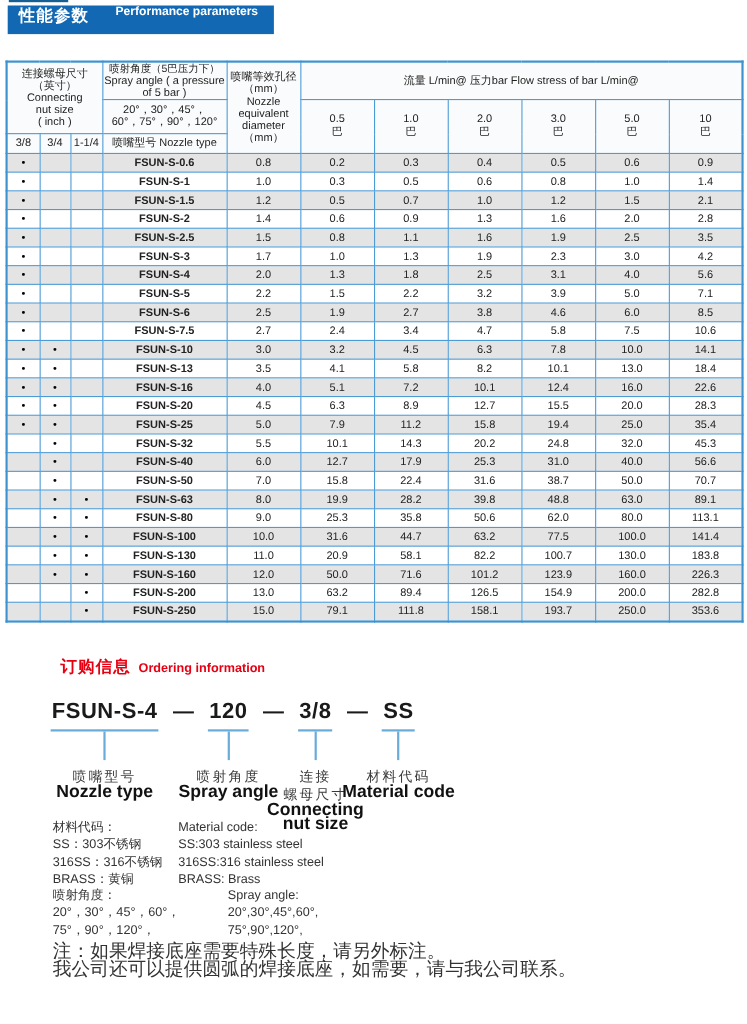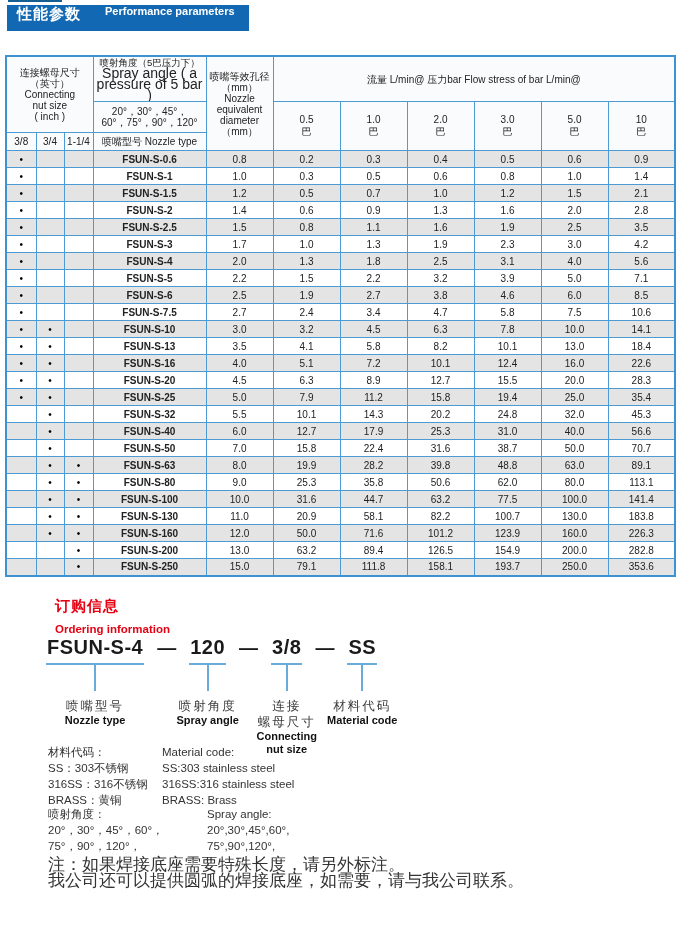--- a/index.html
+++ b/index.html
@@ -42,54 +42,54 @@
     padding: 0 1px;
     overflow: hidden;
   }
   table.perf thead th { background: #fafbfc; font-weight: normal; color: #222; }
   .h-r1 { height: 26px; padding-left: 12px; }
   .h-r2 { height: 31px; margin-left: 36px; }
   .h-r3 { height: 18px; }
   .pre { white-space: pre-line; }
   .nut-header { font-size: 9.5px; line-height: 11px; }
   .spray-cn { font-size: 9.5px; }
-  .spray-en { font-size: 14px; }
+  .spray-en { font-size: 10px; }
   .diameter-header { font-size: 9.5px; line-height: 11px; }
   .flow-header { font-size: 10px; }
   .angle-list { font-size: 9px; }
   .nozzle-type-header { font-size: 10px; }
   .pressure-cell div { line-height: 12px; }
   tbody td { height: 17px; background: #fff; color: #222; }
   tbody tr.alt td { background: #e4e4e4; }
   td.model-cell { font-weight: bold; }
   td.dot-cell { font-size: 11px; line-height: 10px; color: #000; }
 
   
   .order-title {
     position: absolute; left: 55px; top: 597px;
-    color: #e60012; display: flex; align-items: baseline; gap: 7px; white-space: nowrap; flex-direction: column;
+    color: #e60012; display: flex; align-items: baseline; gap: 7px; white-space: nowrap;
   }
   .order-title .ot-cn { font-size: 15px; font-weight: bold; letter-spacing: 1px; }
   .order-title .ot-en { font-size: 11.5px; font-weight: bold; }
 
   .order-diagram {
     position: absolute; left: 46px; top: 636px;
     display: flex; align-items: flex-start; gap: 13px;
     height: 112px;
   }
   .og { position: relative; display: flex; flex-direction: column; align-items: center; height: 112px; }
   .og .code { font-size: 20px; font-weight: bold; letter-spacing: 0.5px; white-space: nowrap; padding: 0 1px; }
   .og .hline { width: 100%; height: 2px; background: #69acda; margin-top: 4px; }
   .og .vline { width: 2px; height: 26px; background: #69acda; }
   .og .olabel {
     position: absolute; top: 62px; left: 50%; transform: translateX(-50%);
     width: max-content; text-align: center;
   }
   .og .olabel .lcn { font-size: 12.5px; color: #3a3a3a; letter-spacing: 2px; line-height: 16px; white-space: pre-line; }
-  .og .olabel .len { font-size: 11px; font-weight: bold; color: #111; line-height: 13px; white-space: pre-line; }
+  .og .olabel .len { font-size: 16px; font-weight: bold; color: #111; line-height: 13px; white-space: pre-line; }
   .odash { font-size: 19px; font-weight: bold; padding-top: 1px; }
 
   .txt-block { position: absolute; font-size: 11.5px; line-height: 16px; color: #333; white-space: pre-line; }
   .mat-cn { left: 48px; top: 744px; }
   .mat-en { left: 162px; top: 744px; }
   .sa-cn  { left: 48px; top: 806px; }
   .sa-en  { left: 207px; top: 806px; }
   .note-cn { left: 48px; top: 857px; font-size: 17px; }
   .note-en { left: 48px; top: 895px; }
 </style>

